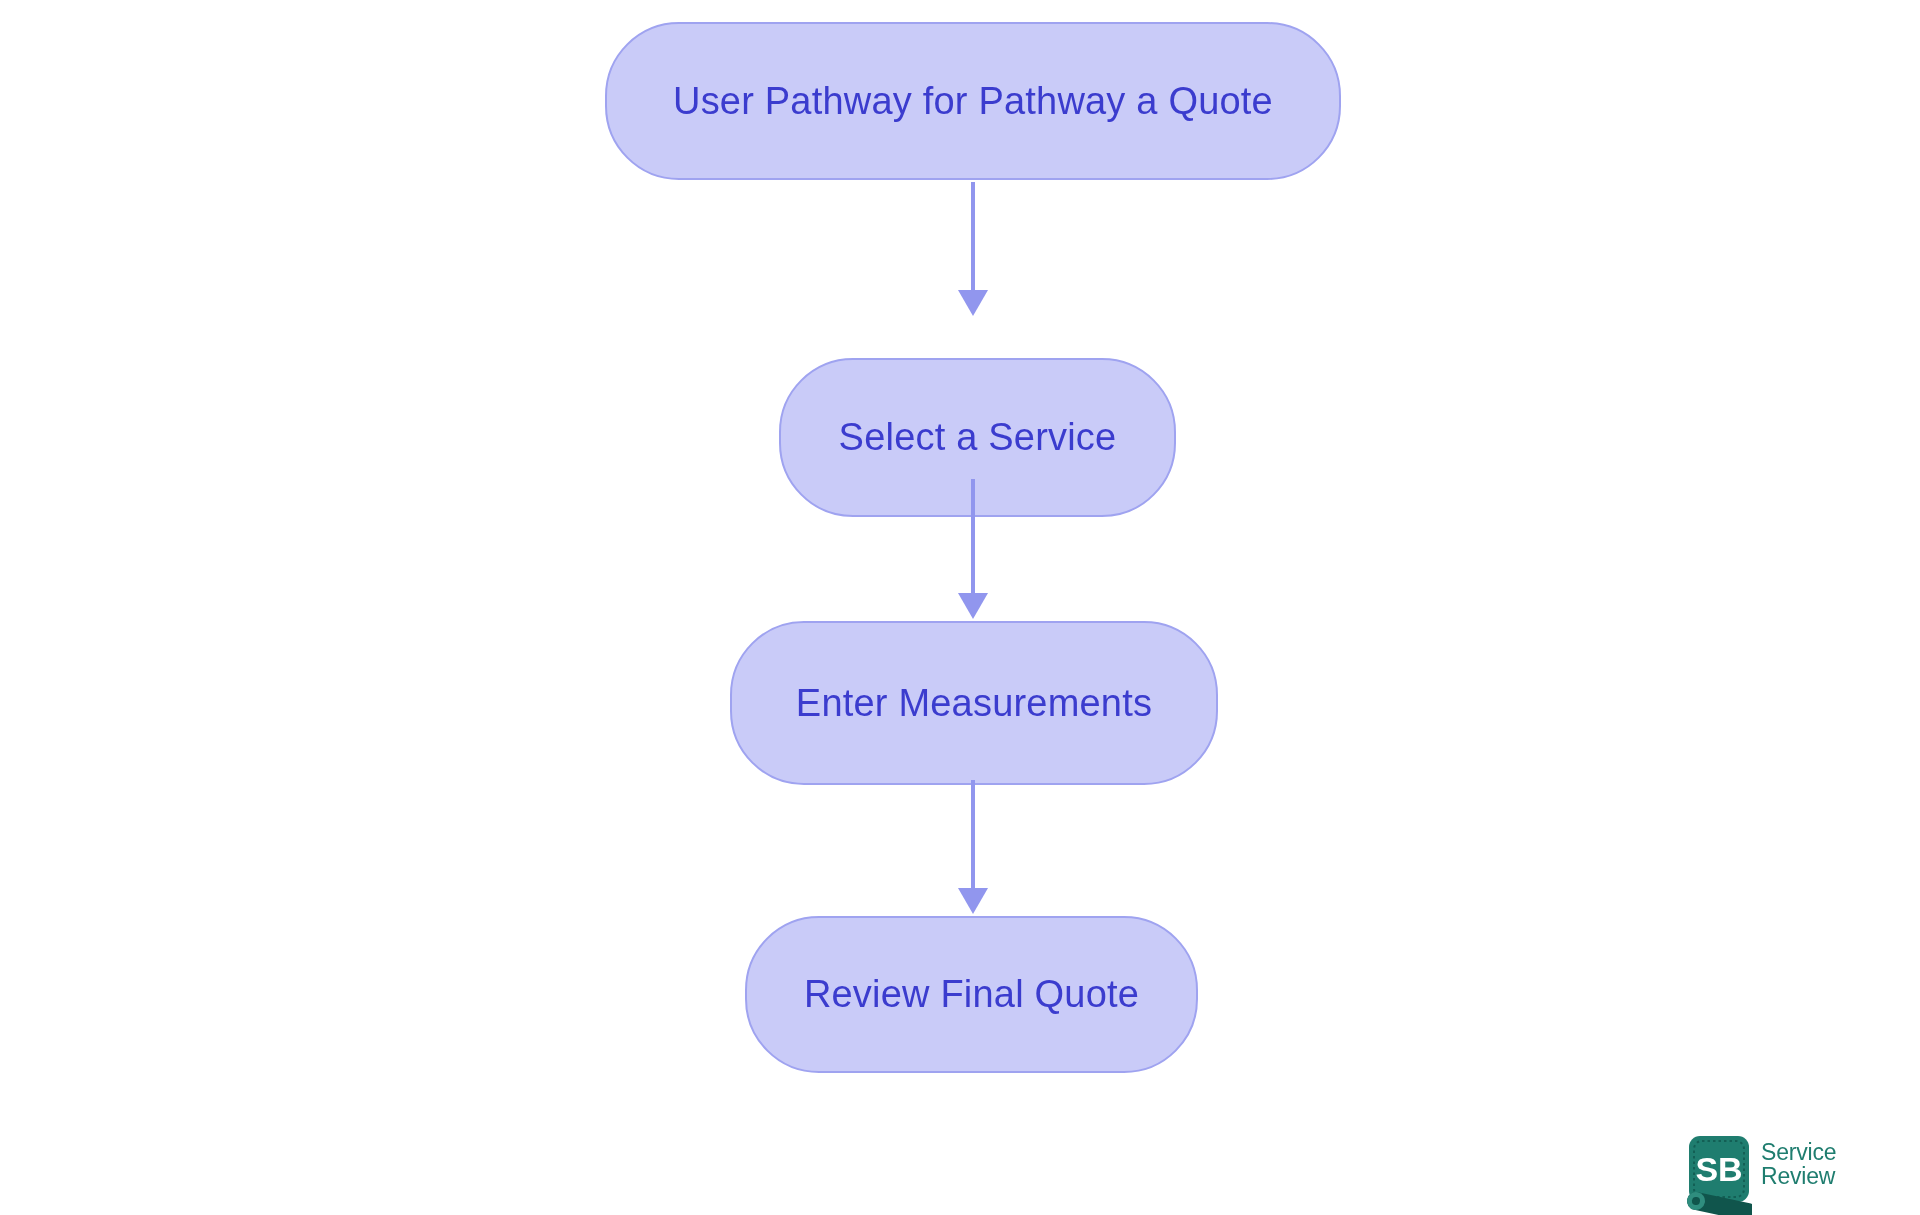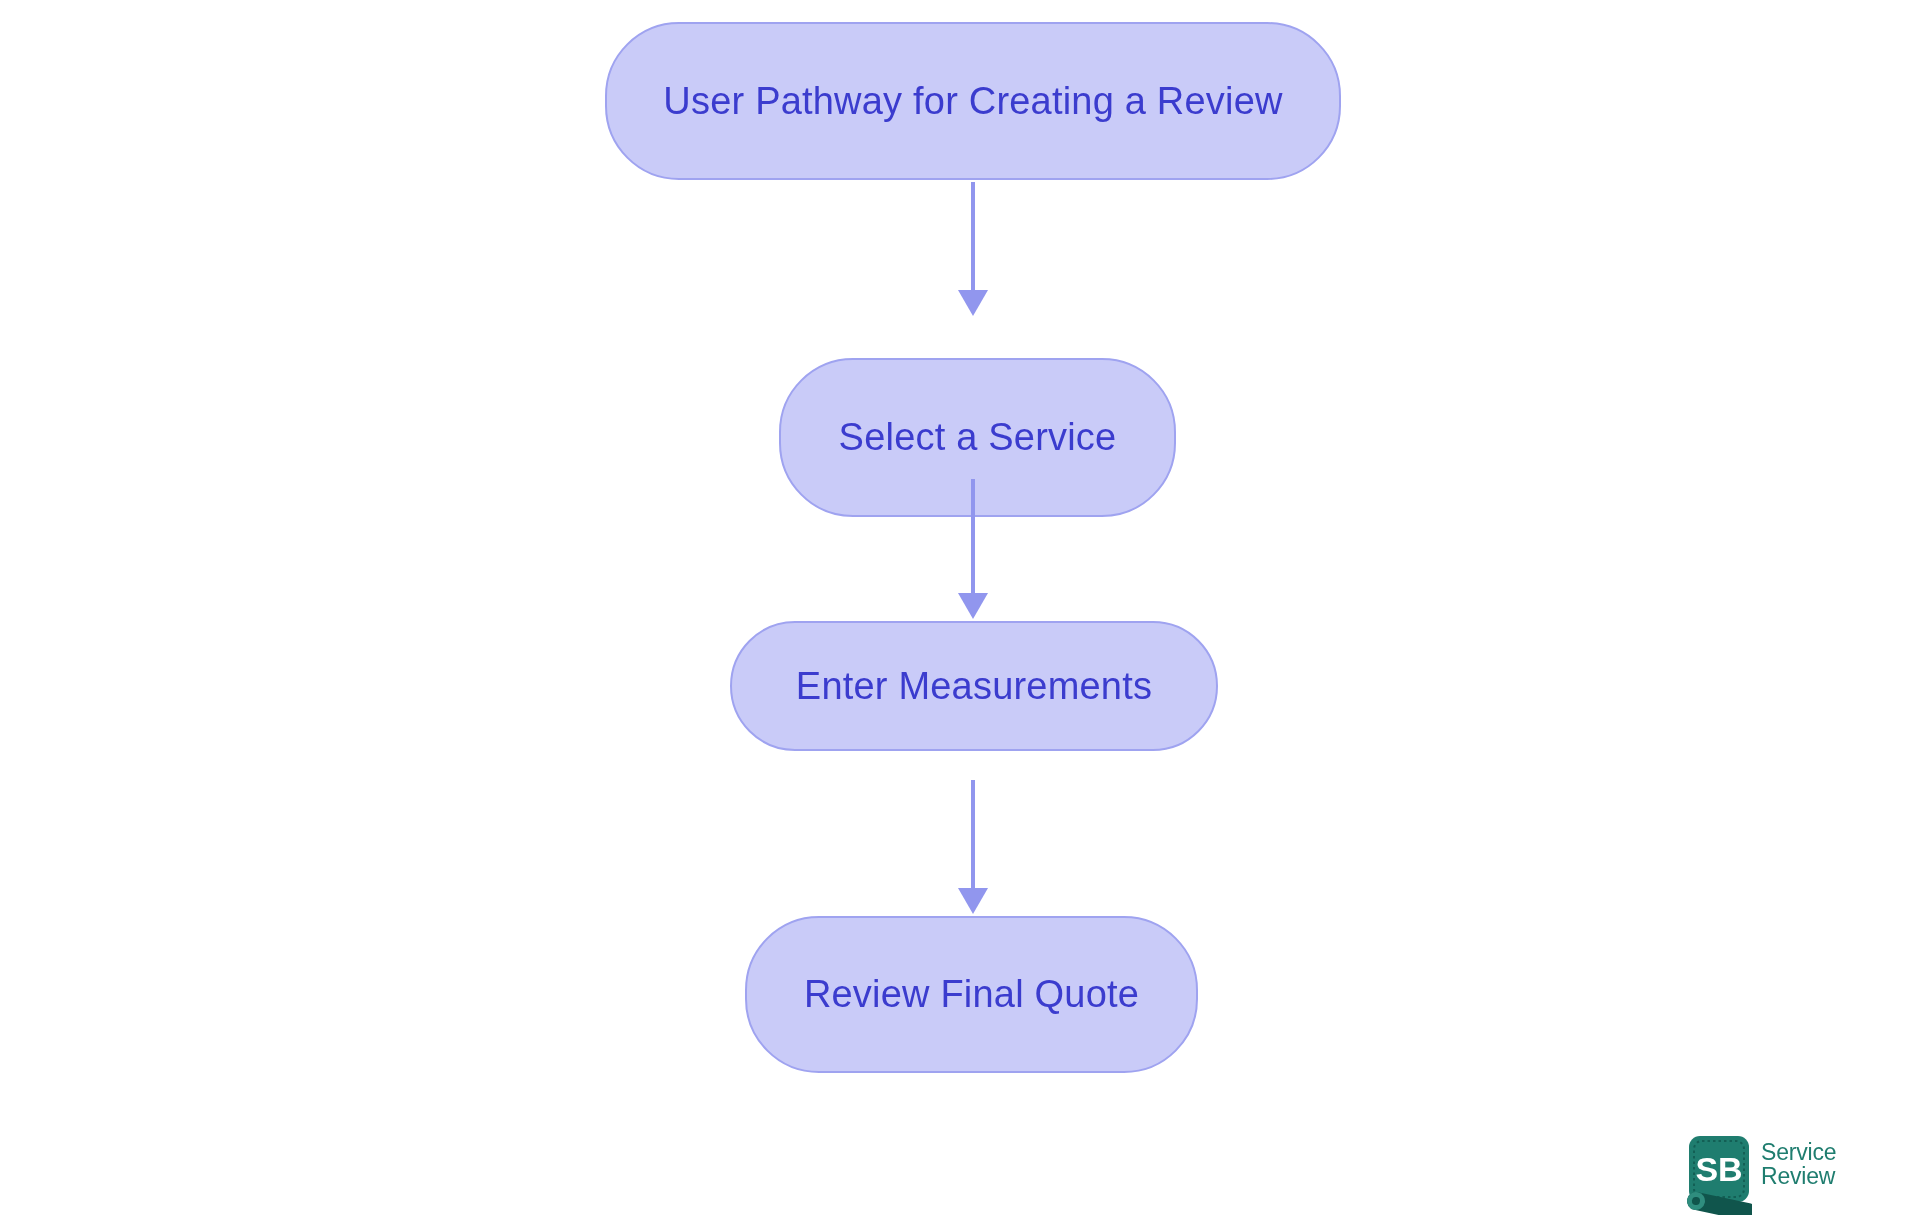--- a/index.html
+++ b/index.html
@@ -19,21 +19,21 @@
     border-radius: 74px;
     display: flex; align-items: center; justify-content: center;
     color: var(--node-text, #3b3cce);
     font-size: 38px;
     font-weight: 400;
     letter-spacing: 0.2px;
     text-align: center;
   }
   .node-1 { left: 605px; top:  22px; width: 736px; height: 158px; }
   .node-2 { left: 779px; top: 318px; width: 397px; height: 159px; margin-top: 40px; }
-  .node-3 { left: 730px; top: 621px; width: 488px; height: 130px; }
+  .node-3 { left: 730px; top: 621px; width: 488px; height: 164px; }
   .node-4 { left: 745px; top: 916px; width: 453px; height: 157px; }
 
   
   .arrow {
     position: absolute; width: 30px;
     display: flex; flex-direction: column; align-items: center;
   }
   .arrow-1 { left: 958px; top: 182px; height: 134px; }
   .arrow-2 { left: 958px; top: 479px; height: 140px; }
   .arrow-3 { left: 958px; top: 780px; height: 134px; }
@@ -65,21 +65,21 @@
     font-weight: 400; font-size: 23px; line-height: 24px;
     letter-spacing: -0.2px;
   }
 </style>
 </head>
 <body>
 
 <div class="canvas">
 
   <div class="node node-1">
-    <span>User Pathway for Creating a Review</span>
+    <span>User Pathway for Pathway a Quote</span>
   </div>
 
   <div class="arrow arrow-1">
     <div class="arrow-line"></div>
     <div class="arrow-head"></div>
   </div>
 
   <div class="node node-2">
     <span>Select a Service</span>
   </div>

